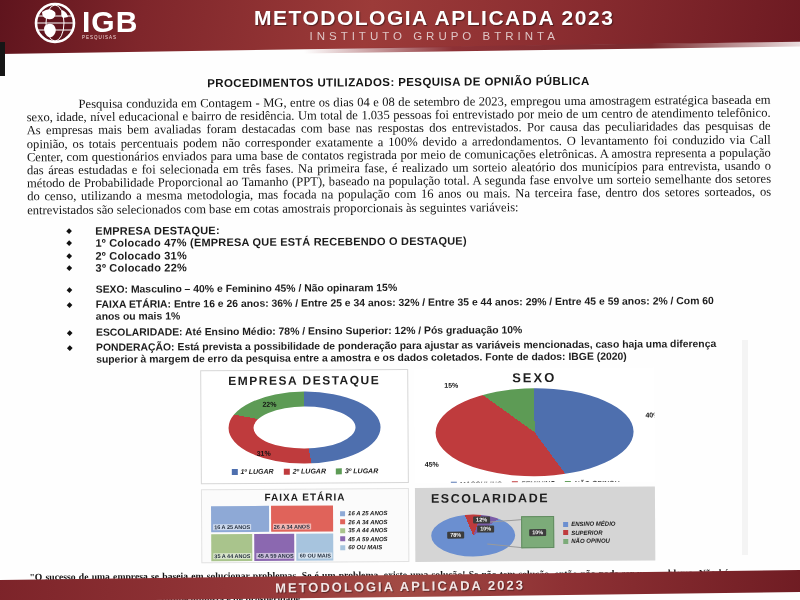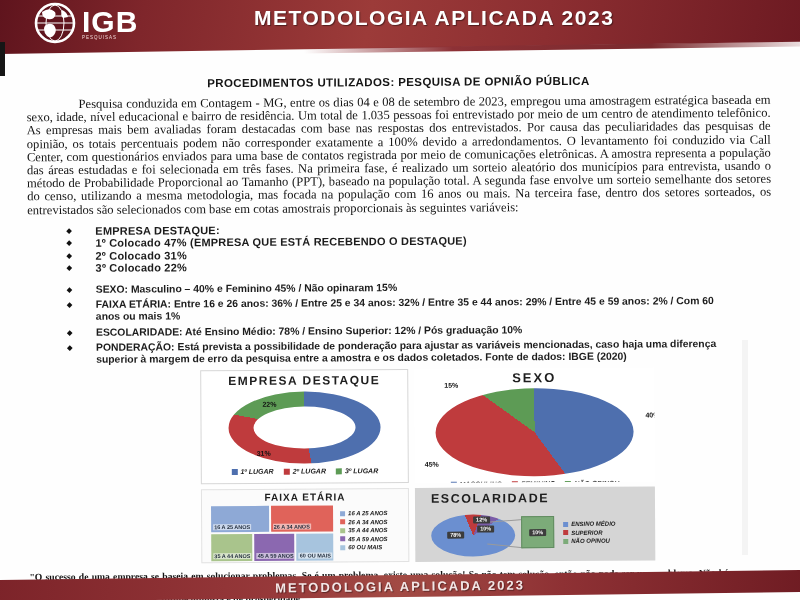--- a/index.html
+++ b/index.html
@@ -142,20 +142,21 @@
         <path d="M14 22 q5 -1 7 3 q2 4 -1 8 q-3 4 -7 1 q-3 -3 -3 -7 q0 -4 4 -5z" fill="#ffffff"></path>
         <path d="M28 8 q5 2 6 7 l-5 1 q-3 -3 -1 -8z" fill="#ffffff"></path>
       </svg>
       <div class="logo-text-wrap">
         <span class="logo-text">IGB</span>
         <span class="logo-tagline">PESQUISAS</span>
       </div>
     </div>
     <div class="banner-titles">
       <div class="banner-title">METODOLOGIA APLICADA 2023</div>
+      <div class="banner-subtitle">INSTITUTO GRUPO BTRINTA</div>
     </div>
   </header>
   <div class="banner-streak"></div>
   <div class="scan-edge"></div>
   <div class="fold"></div>
 
   <main class="content">
 
     <h1 class="section-title">PROCEDIMENTOS UTILIZADOS: PESQUISA DE OPNIÃO PÚBLICA</h1>
 

